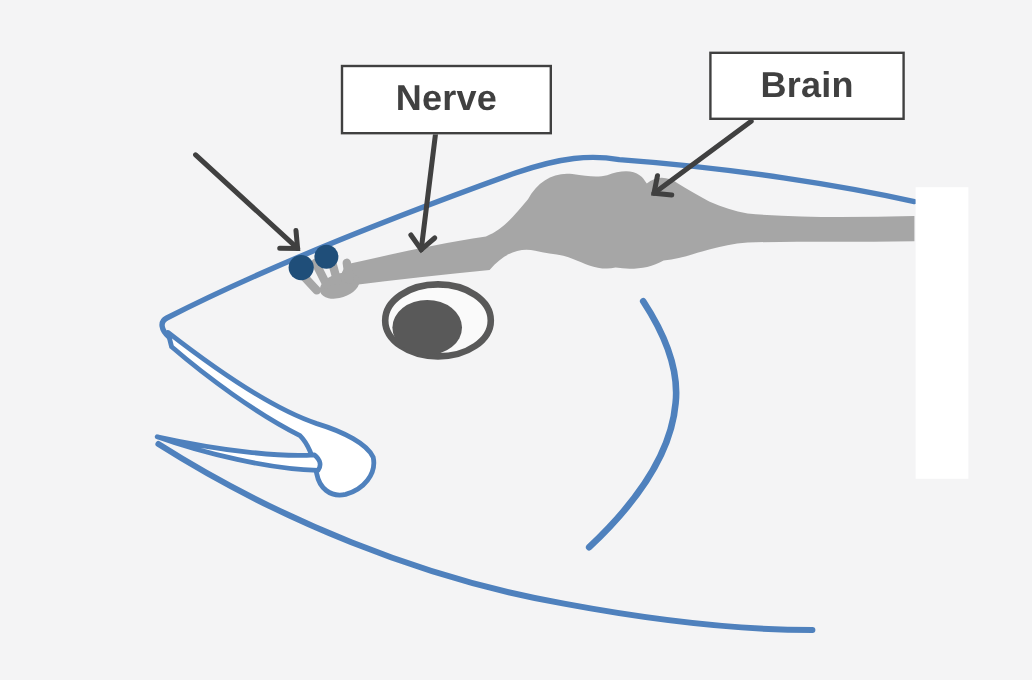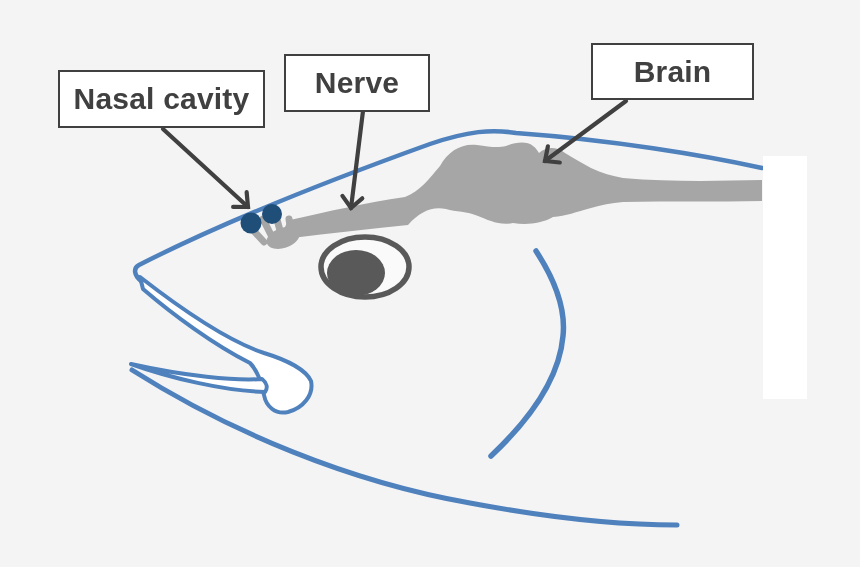--- a/index.html
+++ b/index.html
@@ -35,21 +35,21 @@
     color: var(--label-ink, #404040);
     display: flex;
     align-items: center;
     justify-content: center;
     font-weight: bold;
     font-size: 30px;
     letter-spacing: 0.2px;
     white-space: nowrap;
   }
   .box-nasal { left: 58px;  top: 70px; width: 207px; height: 58px; }
-  .box-nerve { left: 284px; top: 54px; width: 146px; height: 58px; text-align: right; }
+  .box-nerve { left: 284px; top: 54px; width: 176px; height: 58px; text-align: right; }
   .box-brain { left: 545px; top: 43px; width: 163px; height: 57px; margin-left: 46px; }
 </style>
 </head>
 <body>
 
 <div class="stage">
 
   <svg width="860" height="567" viewBox="0 0 860 567">
 
     <defs>
@@ -110,23 +110,20 @@
     <ellipse class="eye-ring" stroke-width="5.5" cx="365" cy="267" rx="44" ry="30"></ellipse>
     <ellipse class="eye-fill" cx="356" cy="273" rx="29" ry="23"></ellipse>
 
     <rect class="white-fill" x="763" y="156" width="44" height="243"></rect>
 
     <path class="ink-stroke" stroke-width="4.2" stroke-linecap="round" marker-end="url(#arrowV)" d="M 163,129 L 248,207"></path>
     <path class="ink-stroke" stroke-width="4.2" stroke-linecap="round" marker-end="url(#arrowV)" d="M 363,111 L 351,208"></path>
     <path class="ink-stroke" stroke-width="4.2" stroke-linecap="round" marker-end="url(#arrowV)" d="M 626,101 L 545,161"></path>
   </svg>
 
-  <div class="label-box box-nasal">
-    <span>Nasal cavity</span>
-  </div>
 
   <div class="label-box box-nerve">
     <span>Nerve</span>
   </div>
 
   <div class="label-box box-brain">
     <span>Brain</span>
   </div>
 
 </div>

